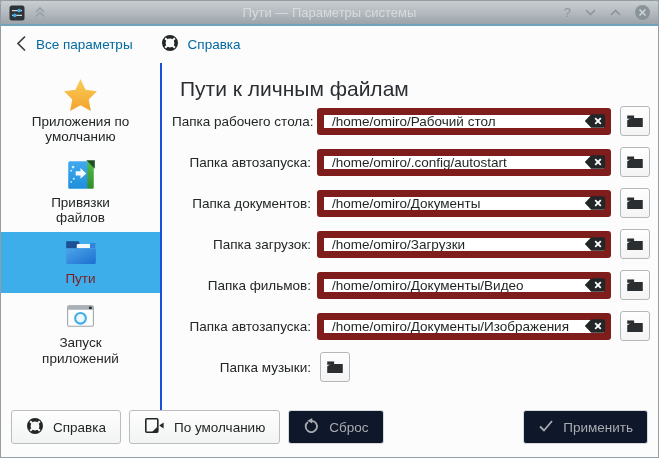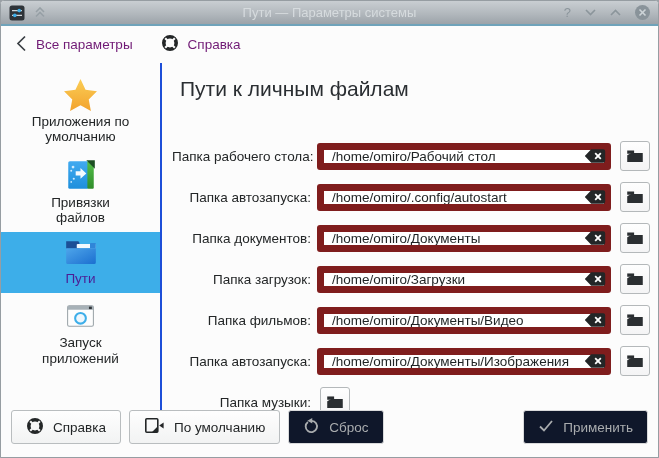--- a/index.html
+++ b/index.html
@@ -10,34 +10,34 @@
   
   .titlebar{flex:0 0 23px;height:23px;background:linear-gradient(180deg,#c9ced2 0%,#b2b8bd 55%,#9ca3a9 100%);display:flex;align-items:center;padding:0 8px;position:relative;justify-content:center;}
   .accentline{flex:0 0 2px;height:2px;background:#6fa3ba;}
   .tb-title{position:absolute;left:0;right:0;text-align:center;font-size:13px;color:#d6dbde;pointer-events:none;}
   .tb-left{display:flex;align-items:center;gap:9px;z-index:1;}
   .tb-right{margin-left:auto;display:flex;align-items:center;gap:14px;z-index:1;color:#8b959b;font-size:13px;}
   .winbtn{display:flex;align-items:center;justify-content:center;cursor:pointer;}
   .closec{width:15px;height:15px;border-radius:50%;background:#89939a;display:flex;align-items:center;justify-content:center;}
 
   
-  .toolbar{flex:0 0 37px;display:flex;align-items:center;gap:28px;padding:0 15px;font-size:13.5px;color:#701a75;background:#fcfcfc;text-align:center;}
+  .toolbar{flex:0 0 37px;display:flex;align-items:center;gap:28px;padding:0 15px;font-size:13.5px;color:#0369a1;background:#fcfcfc;text-align:center;}
   .toolbtn{display:flex;align-items:center;gap:9px;cursor:pointer;}
 
   
   .main{flex:1;display:flex;min-height:0;background:#fcfcfc;}
   .sidebar{flex:0 0 161px;width:161px;border-right:2px solid #1d4ed8;padding-top:9px;display:flex;flex-direction:column;}
   .side-item{display:flex;flex-direction:column;align-items:center;text-align:center;padding:6px 4px 7px;font-size:13.5px;color:#232627;line-height:1.13;cursor:pointer;}
   .side-item .ico{margin-bottom:3px;display:flex;}
-  .side-item.selected{background:#3daee9;color:#4c1d95;}
+  .side-item.selected{background:#3daee9;color:#7f1d1d;}
   .side-label{max-width:106px;}
 
   .content{flex:1;padding:14px 8px 0 10px;}
   .heading{font-size:21px;font-weight:400;color:#2a2e32;margin:0 0 0 8px;}
-  .form{margin-top:40px;display:grid;grid-template-columns:139px 294px 30px;column-gap:6px;row-gap:11px;align-items:center;}
+  .form{margin-top:5px;display:grid;grid-template-columns:139px 294px 30px;column-gap:6px;row-gap:11px;align-items:center;}
   .flabel{font-size:13.5px;color:#232627;text-align:right;white-space:nowrap;}
   .inputwrap{position:relative;height:27px;}
   .pathinput{width:100%;height:27px;border:7px solid #7f1d1d;border-radius:3px;padding:1px 32px 1px 8px;font-size:13.5px;color:#1f2324;background:#ffffff;font-family:Liberation Sans, sans-serif;outline:none;}
   .clearbtn{position:absolute;right:5px;top:50%;transform:translateY(-50%);border:0;background:transparent;padding:0;display:flex;cursor:pointer;}
   .browsebtn{width:30px;height:30px;margin-left:3px;border:1px solid #b4b8ba;border-radius:3px;background:linear-gradient(180deg,#fefefe,#f4f4f5);display:flex;align-items:center;justify-content:center;padding:0;cursor:pointer;}
 
   
   .footer{flex:0 0 47px;display:flex;align-items:flex-start;gap:8px;padding:0 10px;background:#fcfcfc;}
   .btn{height:34px;padding:0 14px;display:inline-flex;align-items:center;gap:9px;font-size:13.5px;font-family:inherit;color:#232627;background:linear-gradient(180deg,#fefefe,#f2f3f3);border:1px solid #b9bdbf;border-radius:3px;cursor:pointer;}
   .btn[disabled]{color:#a9acae;border-color:#d9dadb;background:#0f172a;cursor:default;}

